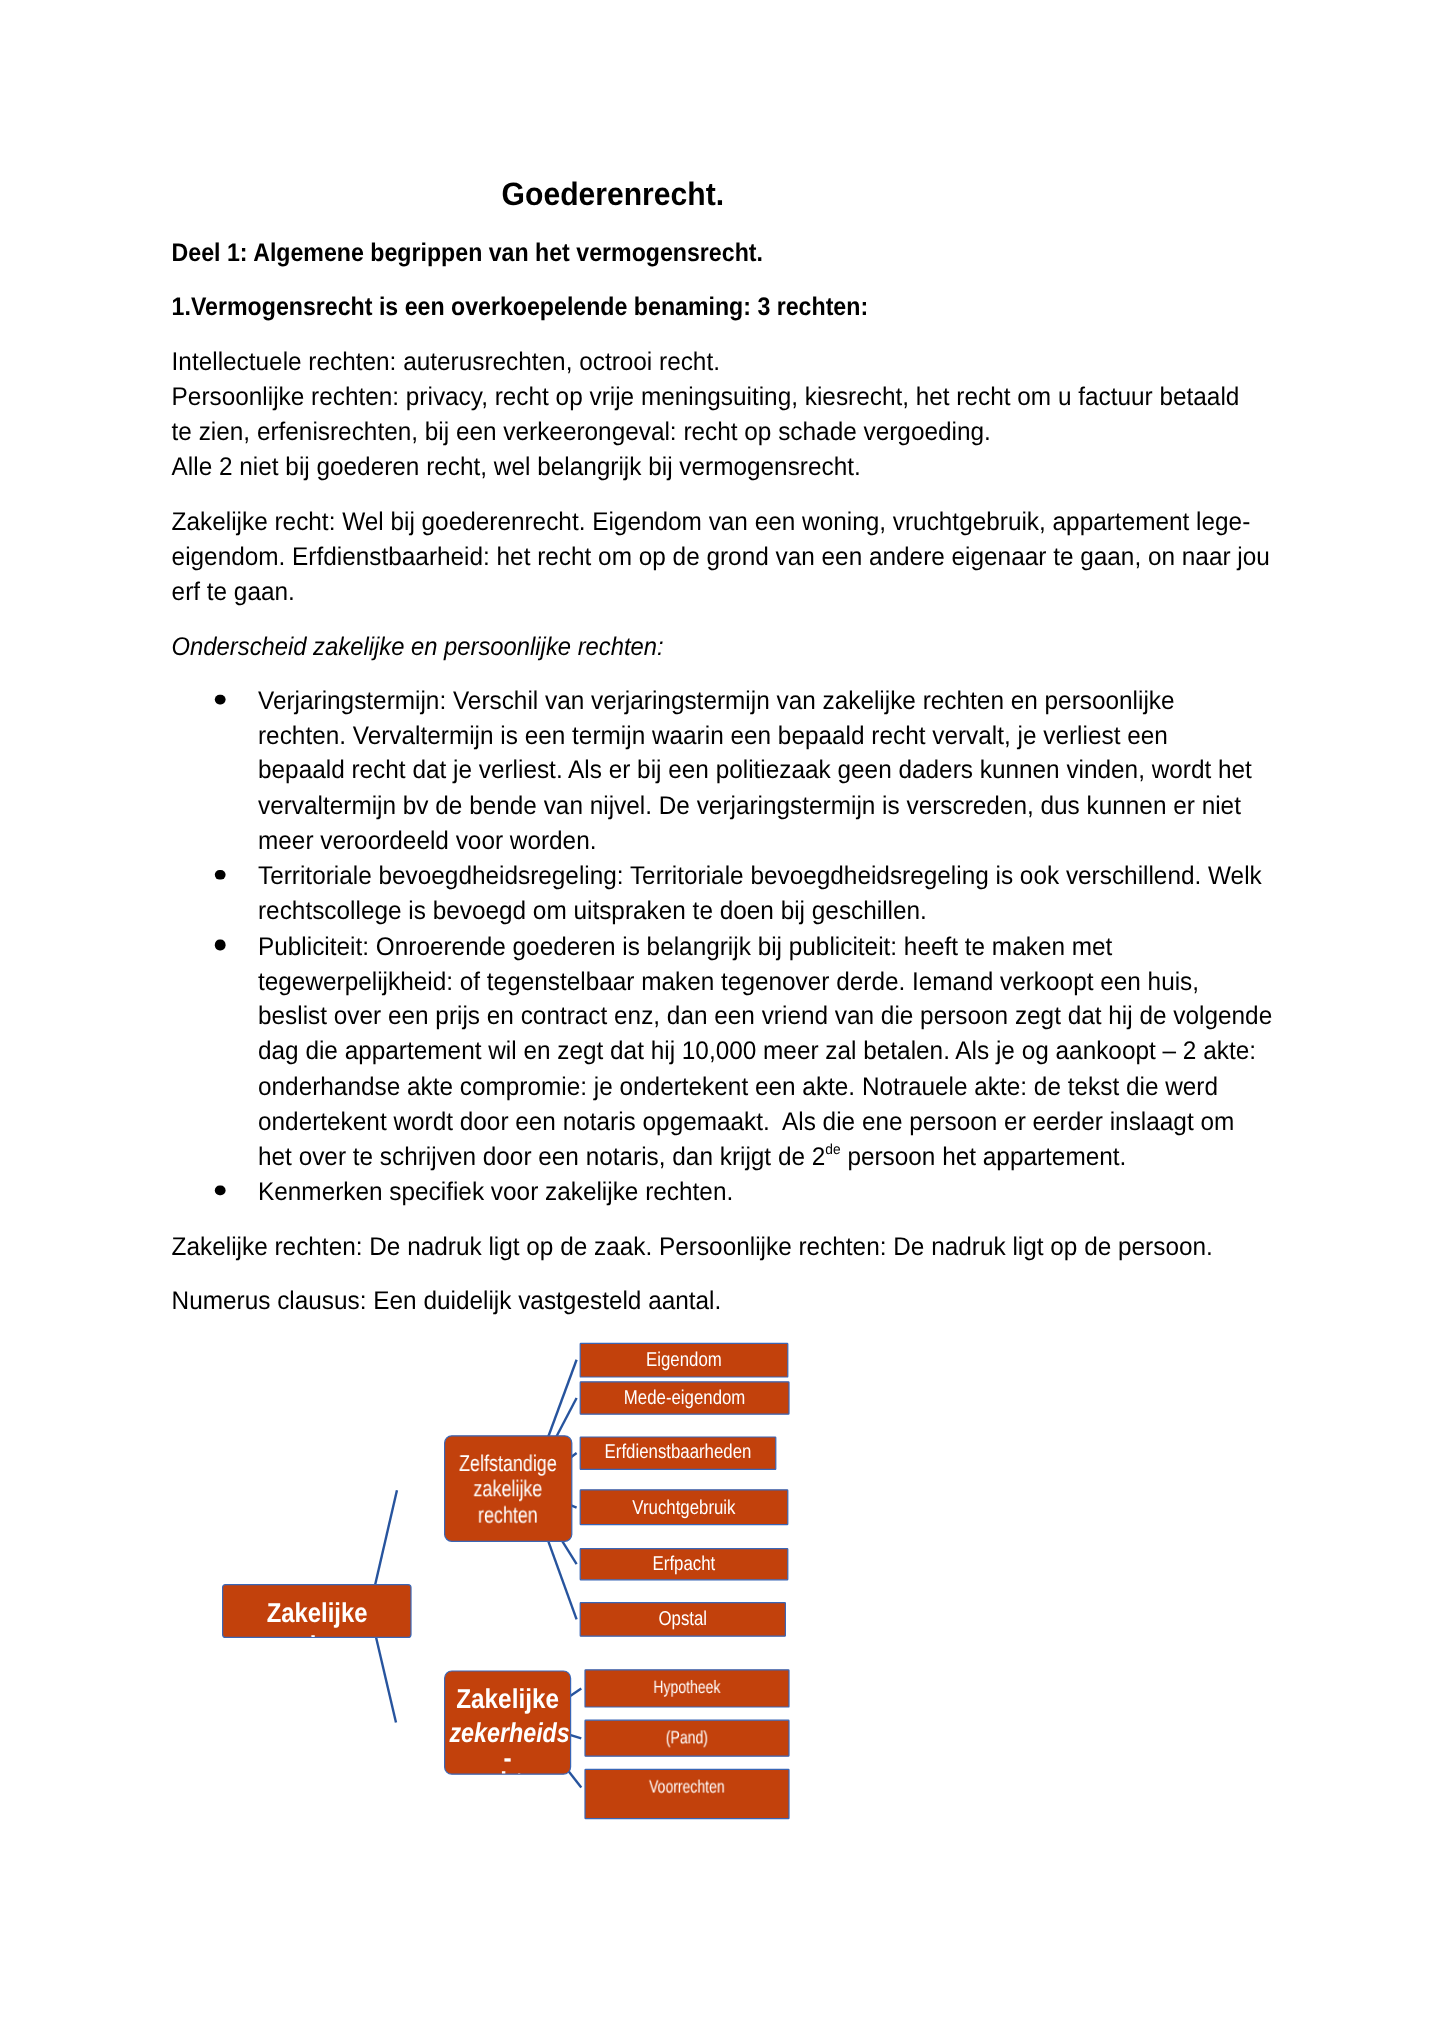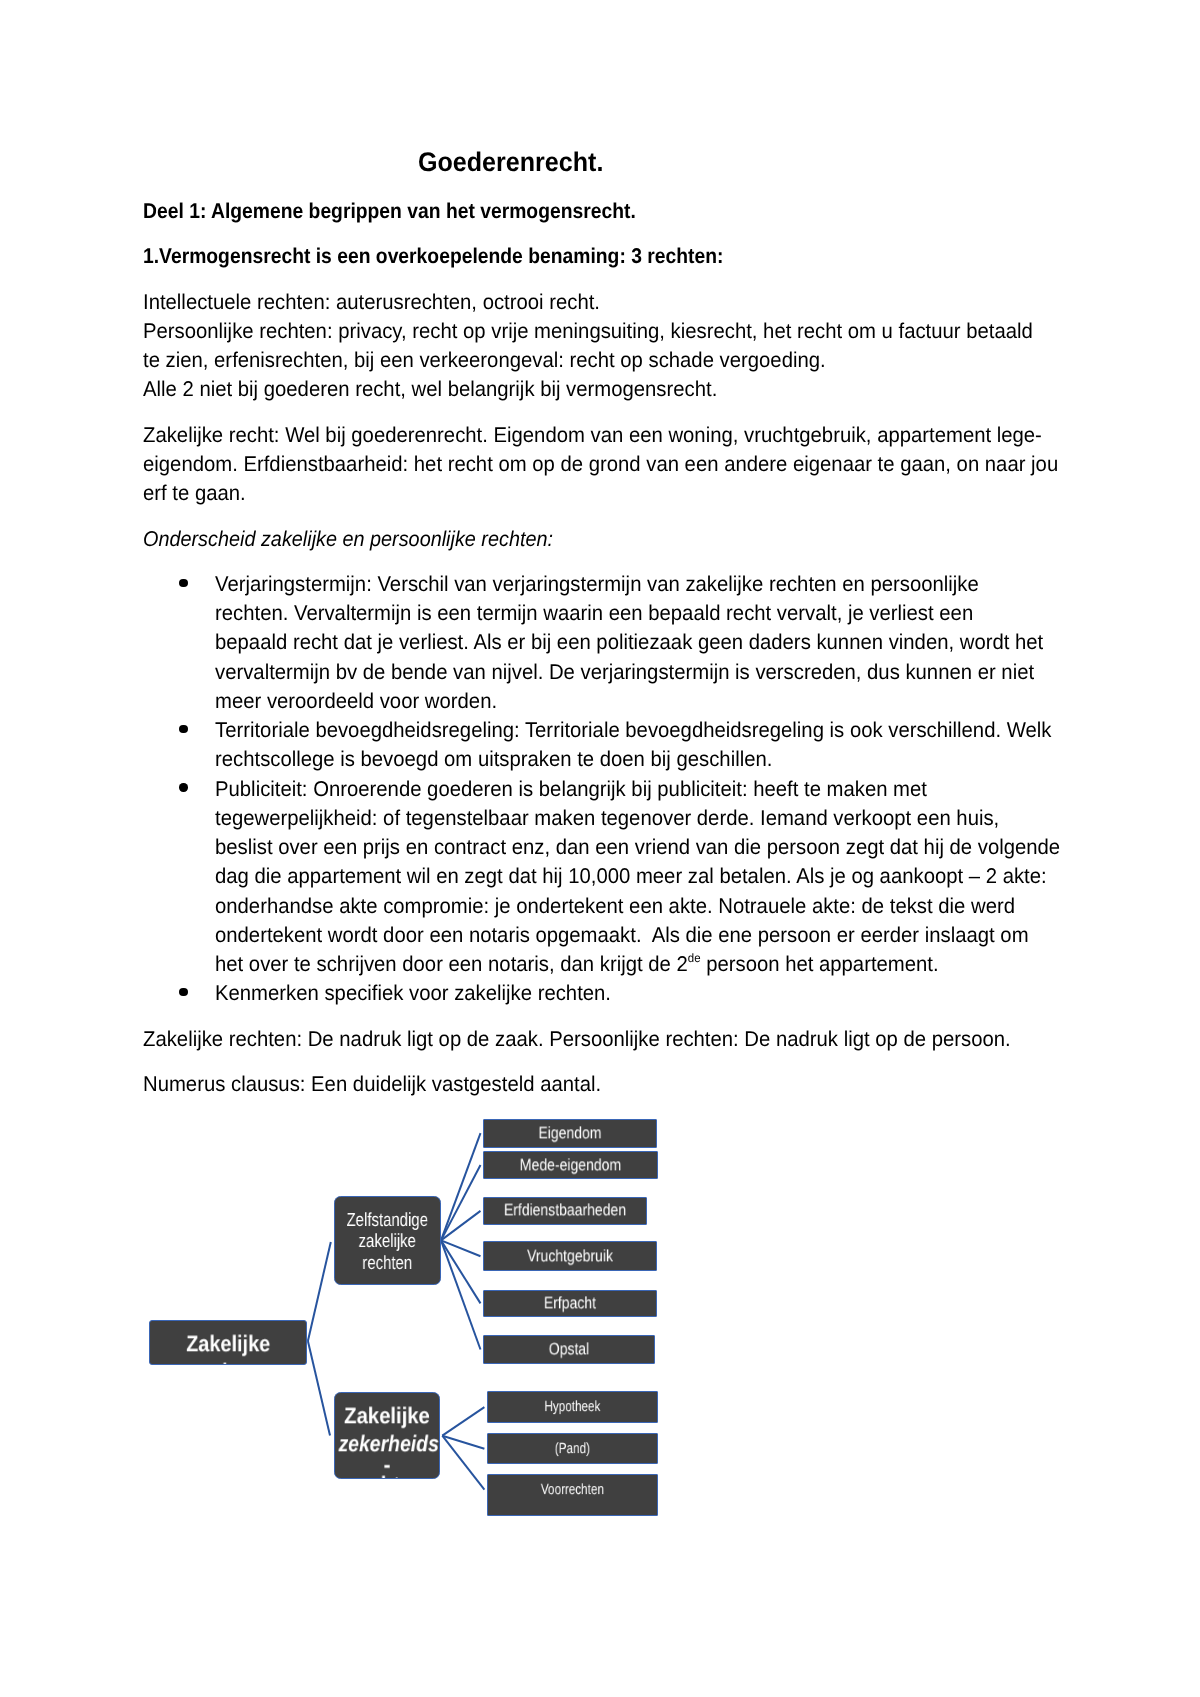--- a/index.html
+++ b/index.html
@@ -14,27 +14,27 @@
       transform-origin:left bottom;}
   .ln.b{font-weight:bold;}
   .ln.i{font-style:italic;}
   .title{position:absolute;white-space:pre;font-weight:bold;font-size:27.0px;line-height:1;
          transform-origin:left bottom;}
   .bullet{position:absolute;width:8.4px;height:8.4px;border-radius:50%;background:#000000;}
   .ln sup{font-size:0.565em;vertical-align:9.1px;}
 
   .diagram{position:absolute;left:0;top:0;width:1200px;height:1697px;
            transform:translateZ(0);backface-visibility:hidden;}
-  .dbox{position:absolute;background:#404040;color:#ffffff;overflow:hidden;box-sizing:border-box;
+  .dbox{position:absolute;background:#c2410c;color:#ffffff;overflow:hidden;box-sizing:border-box;
         border:1px solid #3A66B6;}
   .dbox .t{position:absolute;left:0;width:100%;text-align:center;white-space:nowrap;
            line-height:1;transform-origin:center bottom;display:block;
            -webkit-font-smoothing:antialiased;will-change:transform;}
   .leaf{border-radius:1px;}
-  .node{border-radius:6.5px;}
+  .node{border-radius:6.5px;margin-left:36px;}
   .node.root{border-radius:3px;}
   svg.links{position:absolute;left:0;top:0;width:1200px;height:1697px;}
 
   .leaf.g1 .t{font-size:16.65px;transform:translateY(-100%) scaleX(0.842);}
   .leaf.g2 .t{font-size:14.9px;transform:translateY(-100%) scaleX(0.785);}
   .node.n1 .t{font-size:19.0px;transform:translateY(-100%) scaleX(0.787);}
   .node.n2 .t{font-size:22.7px;font-weight:bold;transform:translateY(-100%) scaleX(0.893);}
   .node.n2 .ital{font-style:italic;left:-4.0px;transform:translateY(-100%) scaleX(0.855);}
   .node.root .t{font-size:22.7px;font-weight:bold;transform:translateY(-100%) scaleX(0.876);}
 </style>

